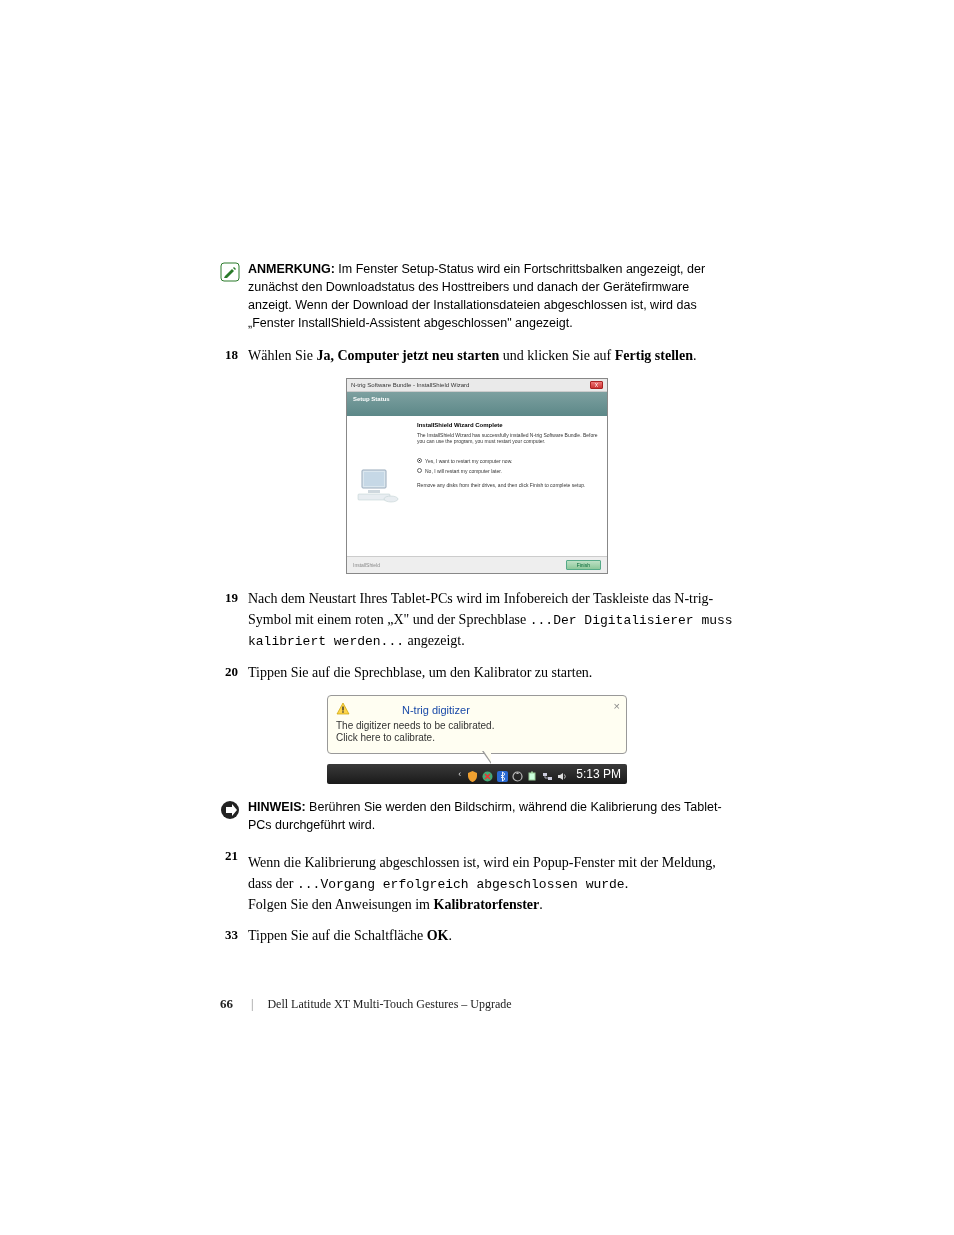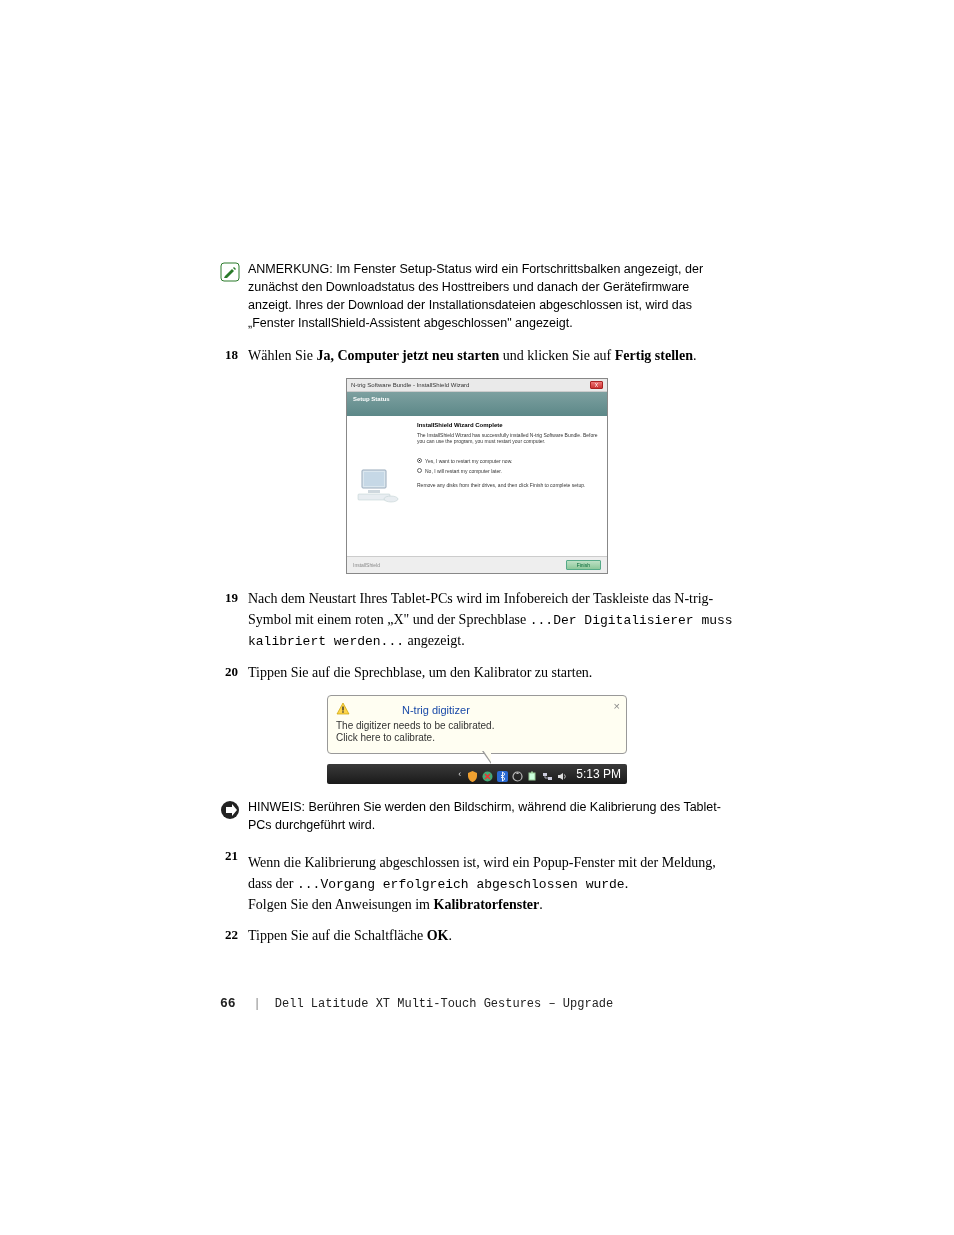--- a/index.html
+++ b/index.html
@@ -25,21 +25,21 @@
     flex: 0 0 22px;
     margin-right: 6px;
     margin-top: 2px;
   }
   .note-icon svg { display: block; }
   .note-text {
     font-family: Arial, Helvetica, sans-serif;
     font-size: 12.5px;
     line-height: 1.45;
   }
-  .note-text b { font-weight: normal; text-align: right; }
+  .note-text b { font-weight: bold; text-align: right; }
   .step {
     display: flex;
     margin-bottom: 10px;
     font-size: 14px;
     line-height: 1.5;
   }
   .step-num {
     flex: 0 0 28px;
     font-family: Liberation Serif, serif;
     font-weight: bold;
@@ -215,21 +215,21 @@
     justify-content: flex-end;
     padding: 0 6px;
     gap: 4px;
     font-family: Tahoma, Arial, sans-serif;
   }
   .taskbar .chev { color: #ddd; font-size: 9px; margin-right: 2px; }
   .taskbar .tray-icon { width: 11px; height: 11px; display: inline-block; }
   .taskbar .time { color: #fff; font-size: 12px; margin-left: 4px; }
 
   .footer-line {
-    font-family: Liberation Mono, monospace;
+    font-family: Liberation Serif, serif;
     font-size: 12px;
     color: #222;
     margin-top: 50px;
     display: flex;
     align-items: baseline;
     text-align: right;
   }
   .footer-line .pagenum { font-weight: bold; margin-right: 18px; font-size: 13px; }
   .footer-line .sep { color: #888; margin-right: 14px; font-weight: normal; }
 </style>
@@ -240,21 +240,21 @@
 
   <div class="note-block">
     <div class="note-icon">
       <svg width="20" height="20" viewBox="0 0 20 20">
         <rect x="1" y="1" width="18" height="18" rx="3" fill="#fff" stroke="#2a7a2a" stroke-width="1"></rect>
         <path d="M5 14 L12 7 L14 9 L7 16 L4 16 Z" fill="#2a7a2a"></path>
         <path d="M13 6 L15 8 L16 7 L14 5 Z" fill="#2a7a2a"></path>
       </svg>
     </div>
     <div class="note-text">
-      <b>ANMERKUNG:</b><span> Im Fenster Setup-Status wird ein Fortschrittsbalken angezeigt, der zunächst den Downloadstatus des Hosttreibers und danach der Gerätefirmware anzeigt. Ihres der Download der Installationsdateien abgeschlossen ist, wird das „Fenster InstallShield-Assistent abgeschlossen" angezeigt.</span>
+      <b>ANMERKUNG:</b><span> Im Fenster Setup-Status wird ein Fortschrittsbalken angezeigt, der zunächst den Downloadstatus des Hosttreibers und danach der Gerätefirmware anzeigt. Wenn der Download der Installationsdateien abgeschlossen ist, wird das „Fenster InstallShield-Assistent abgeschlossen" angezeigt.</span>
     </div>
   </div>
 
   <div class="step">
     <div class="step-num">18</div>
     <div class="step-body">
       <span>Wählen Sie </span><b>Ja, Computer jetzt neu starten</b><span> und klicken Sie auf </span><b>Fertig stellen</b><span>.</span>
     </div>
   </div>
 
@@ -396,21 +396,21 @@
       <div style="margin-top:6px;">
         <span>Wenn die Kalibrierung abgeschlossen ist, wird ein Popup-Fenster mit der Meldung, dass der </span><span class="mono">...Vorgang erfolgreich abgeschlossen wurde</span><span>.</span>
       </div>
       <div>
         <span>Folgen Sie den Anweisungen im </span><b>Kalibratorfenster</b><span>.</span>
       </div>
     </div>
   </div>
 
   <div class="step">
-    <div class="step-num">22</div>
+    <div class="step-num">33</div>
     <div class="step-body">
       <span>Tippen Sie auf die Schaltfläche </span><b>OK</b><span>.</span>
     </div>
   </div>
 
   <div class="footer-line">
     <span class="pagenum">66</span>
     <span class="sep">|</span>
     <span>Dell Latitude XT Multi-Touch Gestures – Upgrade</span>
   </div>

